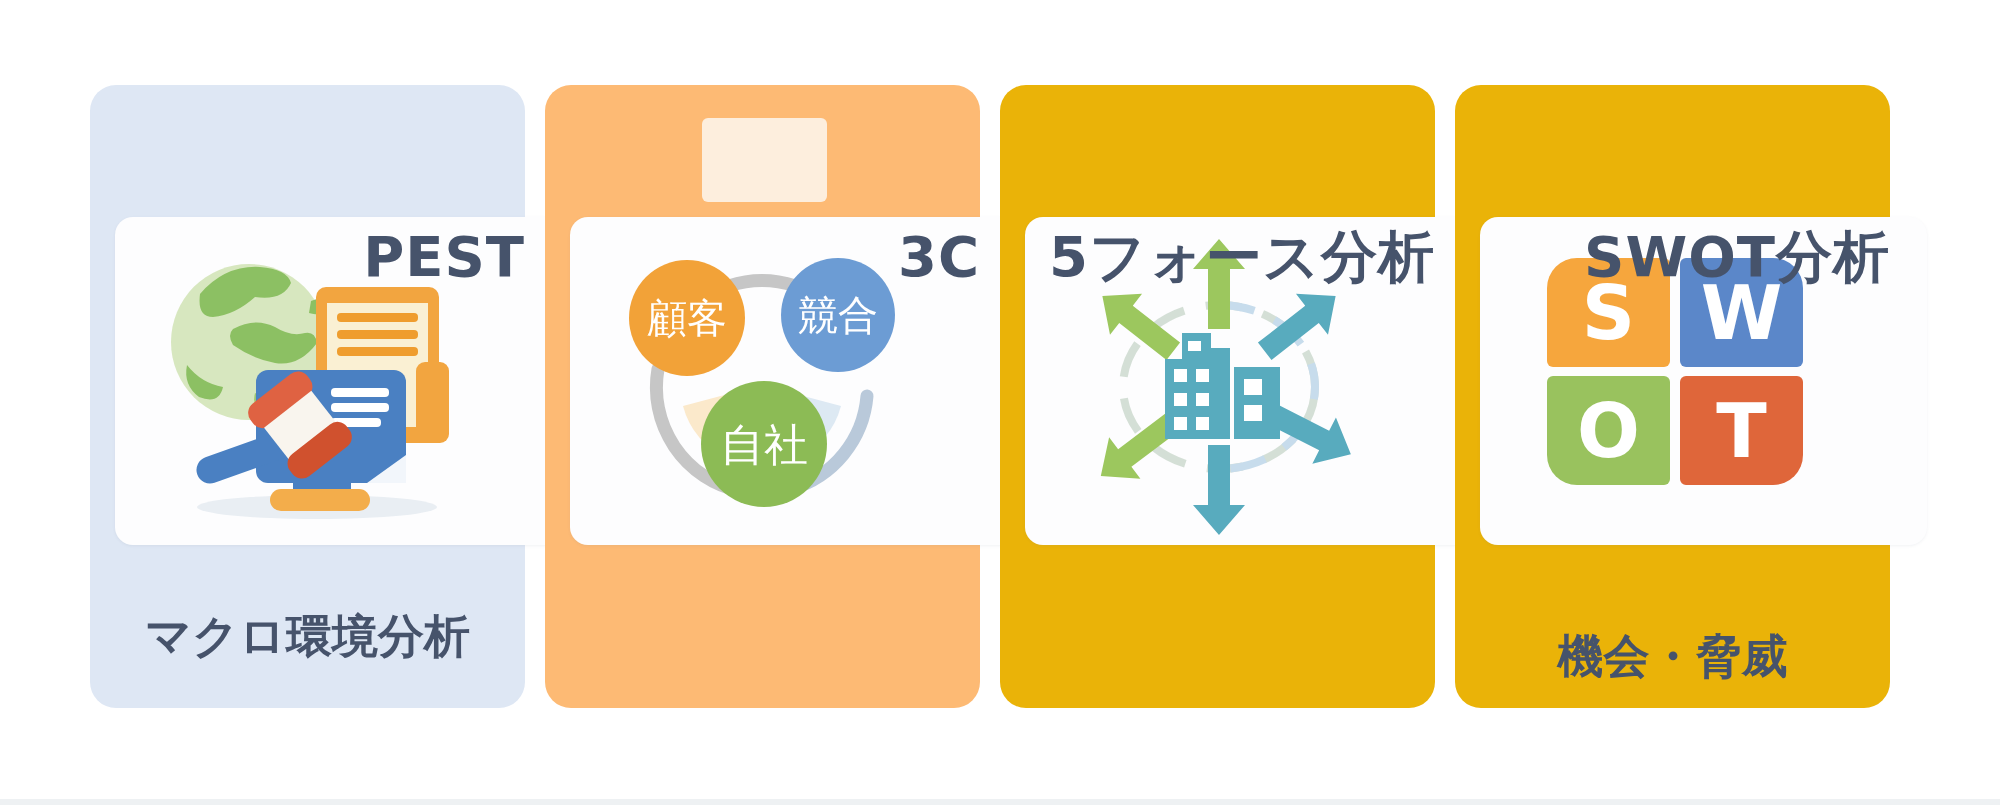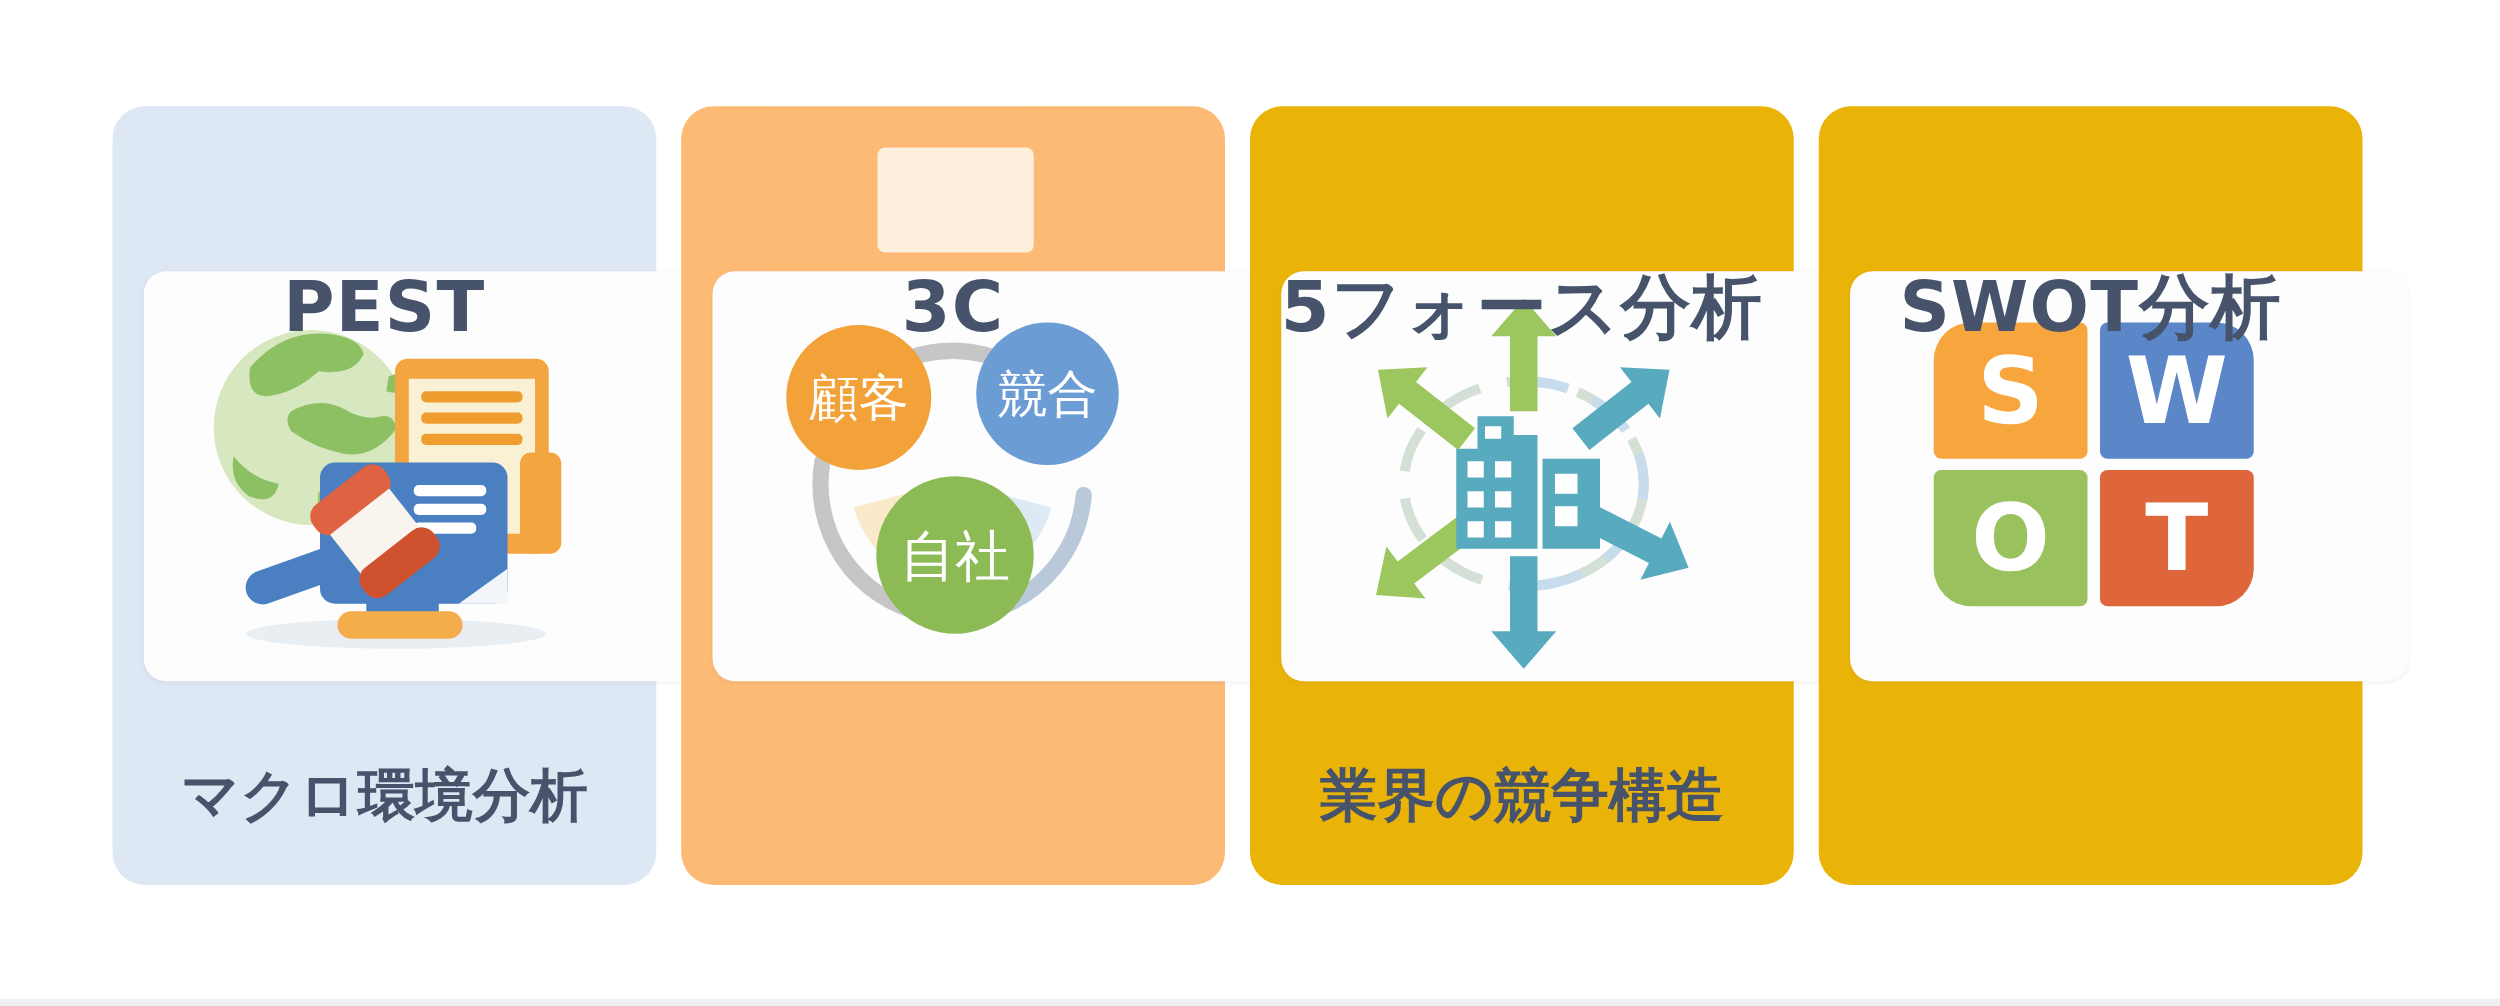--- a/index.html
+++ b/index.html
@@ -7,21 +7,21 @@
     position:relative;width:2000px;height:805px;background:#ffffff;overflow:hidden;
     font-family:"DejaVu Sans","Liberation Sans",sans-serif;
   }
   .card{position:absolute;top:85px;width:435px;height:623px;border-radius:26px;}
   #card-pest{left:90px;background:#dee7f4;}
   #card-3c{left:545px;background:#fdba74;}
   #card-5f{left:1000px;background:#eab308;}
   #card-swot{left:1455px;background:#eab308;}
 
   .card-title{
-    position:absolute;left:0;right:0;top:132px;margin:0;text-align:center;
+    position:absolute;left:0;right:0;top:142px;margin:0;text-align:right;
     font-size:56px;line-height:60px;font-weight:700;color:#46536b;letter-spacing:1px;z-index:2;
   }
   .title-hl{position:absolute;left:157px;top:33px;width:125px;height:84px;background:#fdeedd;border-radius:6px;z-index:1;}
 
   .panel{
     position:absolute;left:25px;top:132px;width:447px;height:328px;
     background:#fdfdfe;border-radius:18px;box-shadow:0 1px 3px rgba(120,130,150,0.10);
   }
   .panel svg{display:block;}
 
@@ -165,21 +165,20 @@
             <rect x="149" y="200" width="13" height="13"></rect>
               <rect x="171" y="200" width="13" height="13"></rect>
           </g>
           <rect x="209" y="150" width="46" height="72" fill="#58abbe"></rect>
           <rect x="219" y="162" width="18" height="16" fill="#ffffff"></rect>
           <rect x="219" y="188" width="18" height="16" fill="#ffffff"></rect>
         </g>
       </svg>
     </div>
 
-    <p class="card-label">業界の競争構造</p>
   </section>
 
   <section class="card" id="card-swot">
     <h2 class="card-title">SWOT分析</h2>
 
     <div class="panel">
       <div class="swot-grid">
         <div class="swot-cell q-s">
           <span>S</span>
         </div>
@@ -190,17 +189,18 @@
           <span>O</span>
         </div>
         <div class="swot-cell q-t">
           <span>T</span>
         </div>
       </div>
     </div>
 
     <p class="card-label">
       <br>
+      <span>機会・脅威</span>
     </p>
   </section>
 
   <div class="bottom-strip"></div>
 </div>
 
 </body></html>

